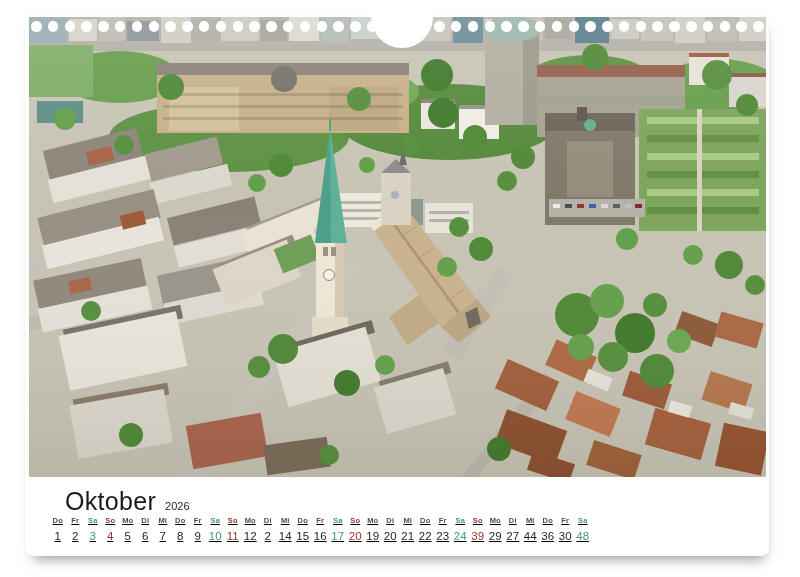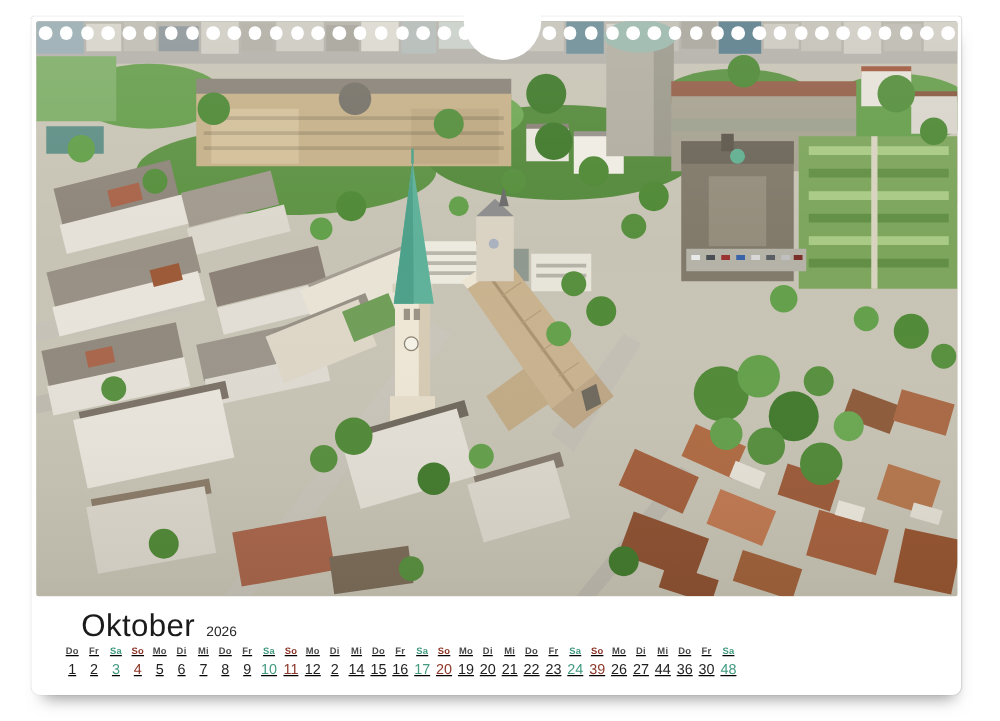--- a/index.html
+++ b/index.html
@@ -460,21 +460,21 @@
         <div class="day-col sa">
           <span class="wd">Sa</span>
           <span class="num">24</span>
         </div>
         <div class="day-col so">
           <span class="wd">So</span>
           <span class="num">39</span>
         </div>
         <div class="day-col">
           <span class="wd">Mo</span>
-          <span class="num">26</span>
+          <span class="num">29</span>
         </div>
         <div class="day-col">
           <span class="wd">Di</span>
           <span class="num">27</span>
         </div>
         <div class="day-col">
           <span class="wd">Mi</span>
           <span class="num">44</span>
         </div>
         <div class="day-col">

